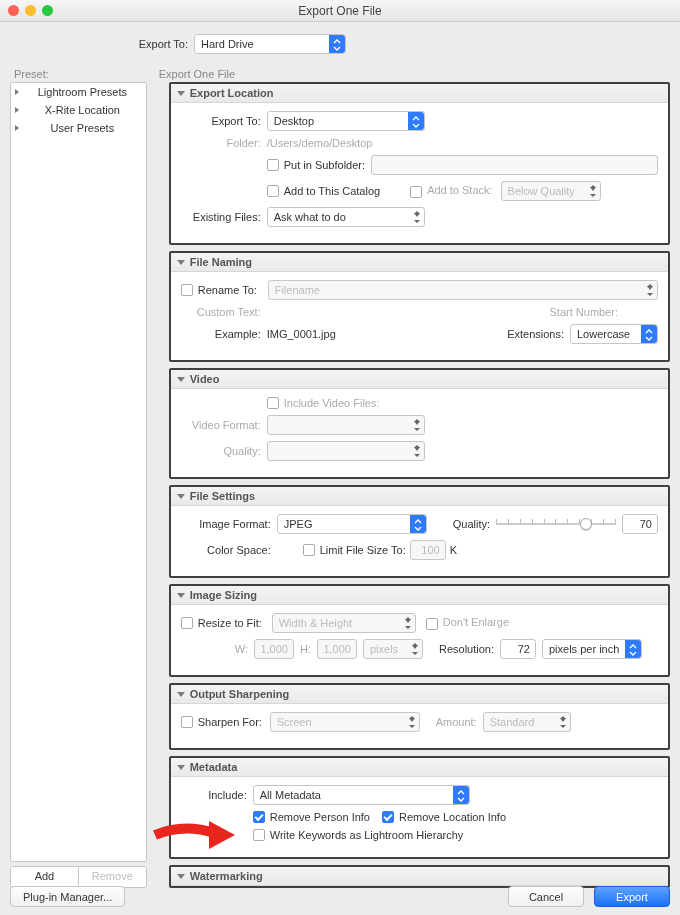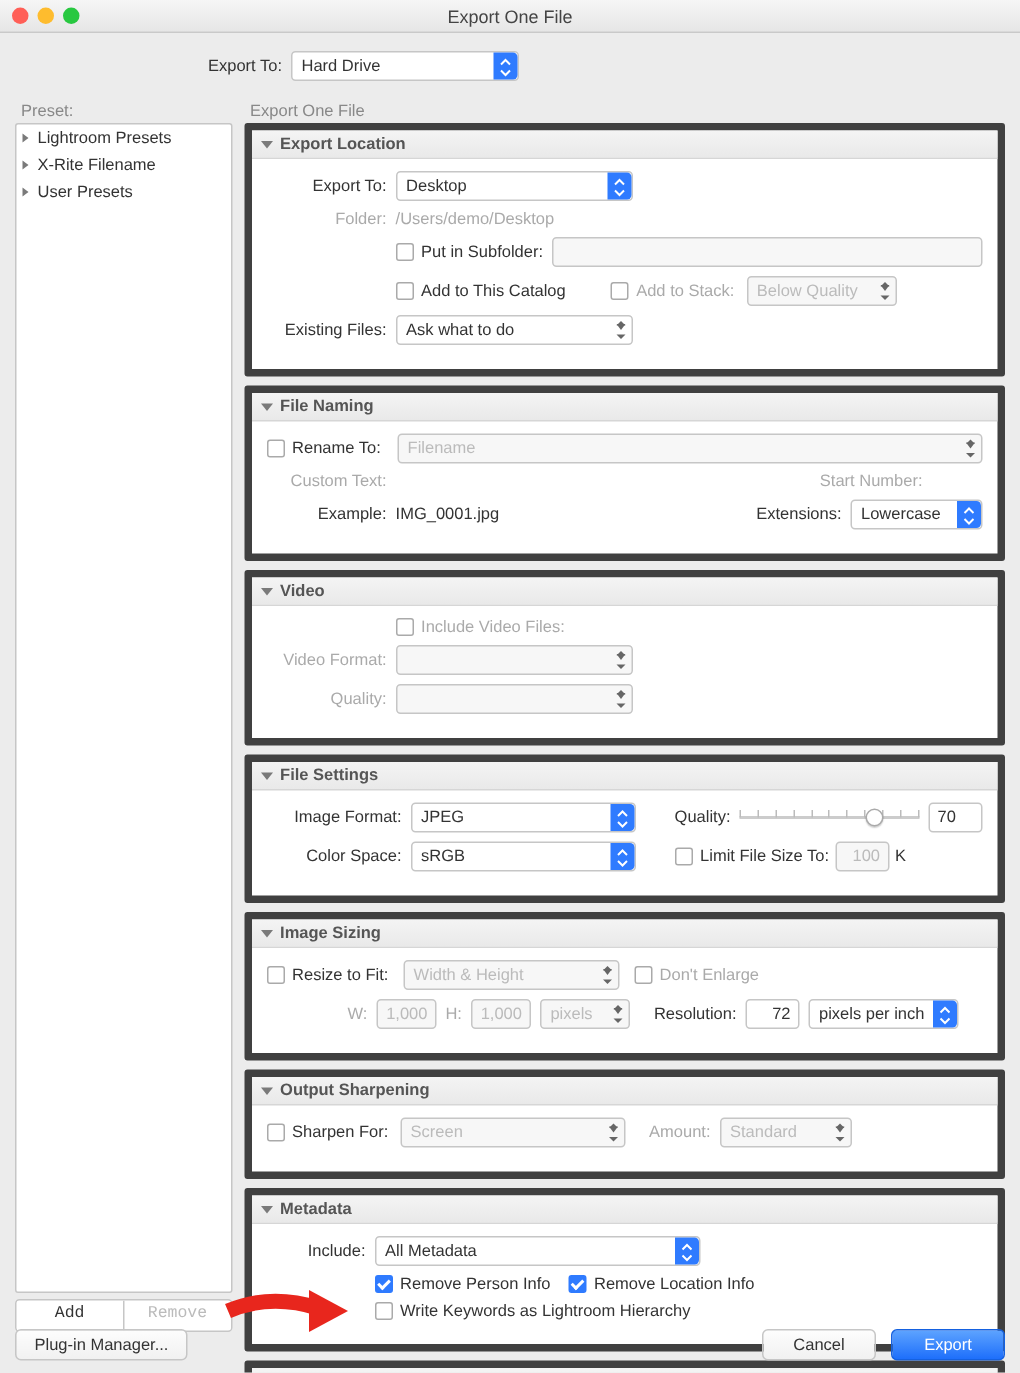--- a/index.html
+++ b/index.html
@@ -28,30 +28,30 @@
 .chk.checked{ background:#2f7bff; border-color:#2f7bff;}
 .chk.checked::after{content:"";position:absolute;left:1px;top:2px;width:6px;height:3px;border-left:2px solid #fff;border-bottom:2px solid #fff;transform:rotate(-45deg);}
 .btn{ background:linear-gradient(#fdfdfd,#f1f1f1); border:1px solid #c6c6c6; border-radius:4px; height:21px; padding:0 12px; font-size:11px; color:#333;}
 .btn.primary{ background:linear-gradient(#5da3ff,#1e6ffb); color:#fff; border-color:#1561e0;}
 
 .columns { display:flex; gap:8px; }
 .left { width:174px; }
 .right { flex:1; }
 
 .preset-head { font-size:11px; color:#888; margin:6px 0 2px 4px;}
-.preset-box { background:#fff; border:1px solid #c6c6c6; border-radius:2px; height:780px; overflow:hidden;}
+.preset-box { background:#fff; border:1px solid #c6c6c6; border-radius:2px; height:780px; overflow:hidden;text-align:center;}
 .preset-item{ padding:3px 6px 3px 14px; position:relative; font-size:11px;}
 .preset-item::before{content:"";position:absolute;left:4px;top:6px;width:0;height:0;border-top:3px solid transparent;border-bottom:3px solid transparent;border-left:4px solid #7a7a7a;}
 
 .segbtns{ display:flex; border:1px solid #c6c6c6; border-radius:3px; overflow:hidden;}
-.segbtns .seg{ flex:1; text-align:center; height:20px; line-height:18px; background:#fff; font-size:11px;font-family:Liberation Mono, monospace;}
+.segbtns .seg{ flex:1; text-align:center; height:20px; line-height:18px; background:#fff; font-size:11px;}
 .segbtns .seg+.seg{border-left:1px solid #c6c6c6;}
 .segbtns .disabled{color:#bbb;}
 
-.section { border:5px solid #404040; background:#fff; border-radius:2px; margin-bottom:6px; }
+.section { border:2px solid #404040; background:#fff; border-radius:2px; margin-bottom:6px;margin-left:14px; }
 .section-h{ background:linear-gradient(#f4f4f4,#e9e9e9); border-bottom:1px solid #d6d6d6; padding:3px 6px; font-weight:bold; font-size:11px; color:#555; display:flex; align-items:center;}
 .section-h .tri{ margin-right:5px; width:0;height:0;border-left:4px solid transparent;border-right:4px solid transparent;border-top:5px solid #7a7a7a;}
 .section-b{ padding:8px 10px 10px 10px; position:relative;}
 
 .form-row{display:flex; align-items:center; margin-bottom:6px;}
 .form-row .lab{ width:80px; text-align:right; margin-right:6px; font-size:11px;}
 .slider{ position:relative; width:120px; height:16px;}
 .slider .track{position:absolute;top:7px;left:0;right:0;height:2px;background:#ccc;}
 .slider .ticks{position:absolute;top:3px;left:0;right:0;display:flex;justify-content:space-between;}
 .slider .ticks i{width:1px;height:5px;background:#bbb;}
@@ -87,21 +87,21 @@
         </span>
     </div>
   </div>
 
   <div class="columns">
 
     <div class="left">
       <div class="preset-head">Preset:</div>
       <div class="preset-box">
         <div class="preset-item">Lightroom Presets</div>
-        <div class="preset-item">X-Rite Filename</div>
+        <div class="preset-item">X-Rite Location</div>
         <div class="preset-item">User Presets</div>
       </div>
       <div class="segbtns" style="margin-top:4px;">
         <div class="seg">Add</div>
         <div class="seg disabled">Remove</div>
       </div>
     </div>
 
     <div class="right">
       <div class="preset-head">Export One File</div>
@@ -231,30 +231,24 @@
                   <i></i>
                   <i></i>
                   <i></i>
                   <i></i>
                   <i></i>
                   <i></i>
                   <i></i>
                 </div>
                 <div class="knob"></div>
             </div>
-            <input class="txt" style="width: 36px; text-align: left;" value="70">
+            <input class="txt" style="width: 36px; text-align: right;" value="70">
           </div>
           <div class="form-row">
               <div class="lab" style="width:90px">Color Space:</div>
-            <div class="select blue" style="width:150px;"><span>sRGB</span><span class="arr">
-                  <svg width="10" height="14">
-                    <path d="M2 5 L5 2 L8 5" stroke="#fff" fill="none" stroke-width="1.3"></path>
-                    <path d="M2 9 L5 12 L8 9" stroke="#fff" fill="none" stroke-width="1.3"></path>
-                  </svg>
-                </span></div>
             <div style="width:26px"></div>
             <span class="chk"></span>
             <span>Limit File Size To:</span>
             <input class="txt disabled" style="width: 36px; margin: 0px 4px; text-align: right;" value="100">
             <span>K</span>
           </div>
         </div>
       </div>
 
       <div class="section">

